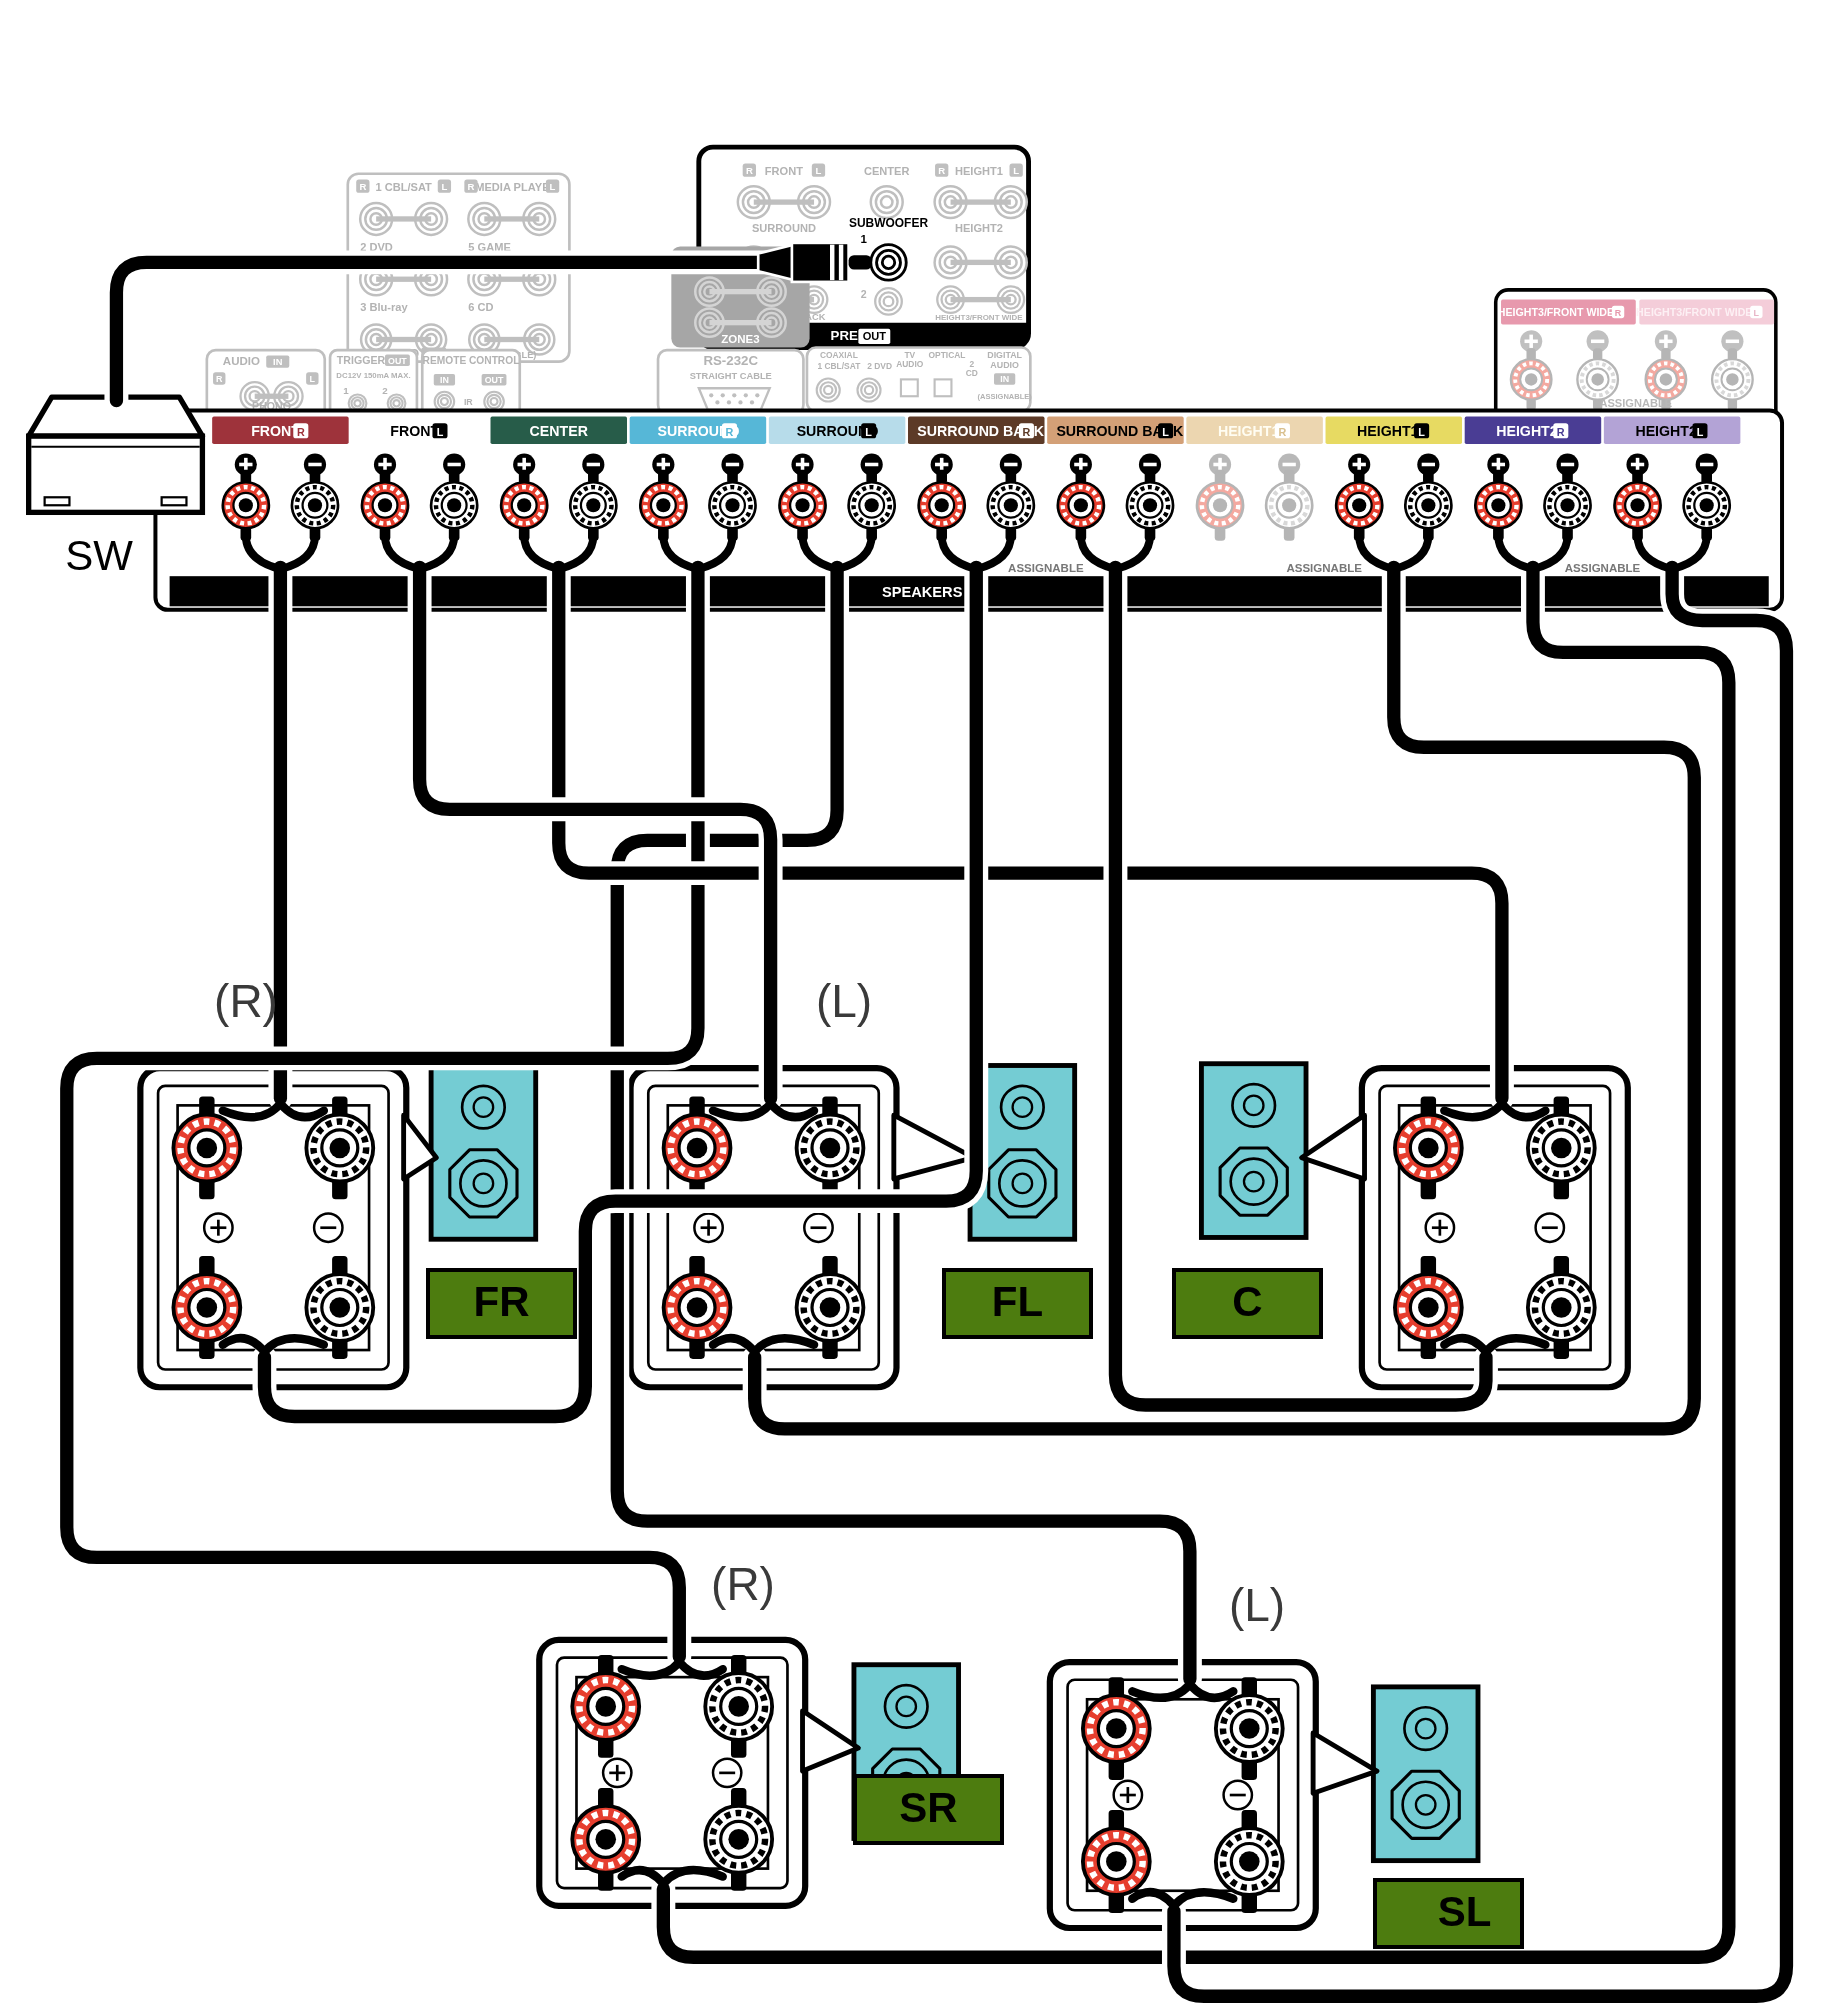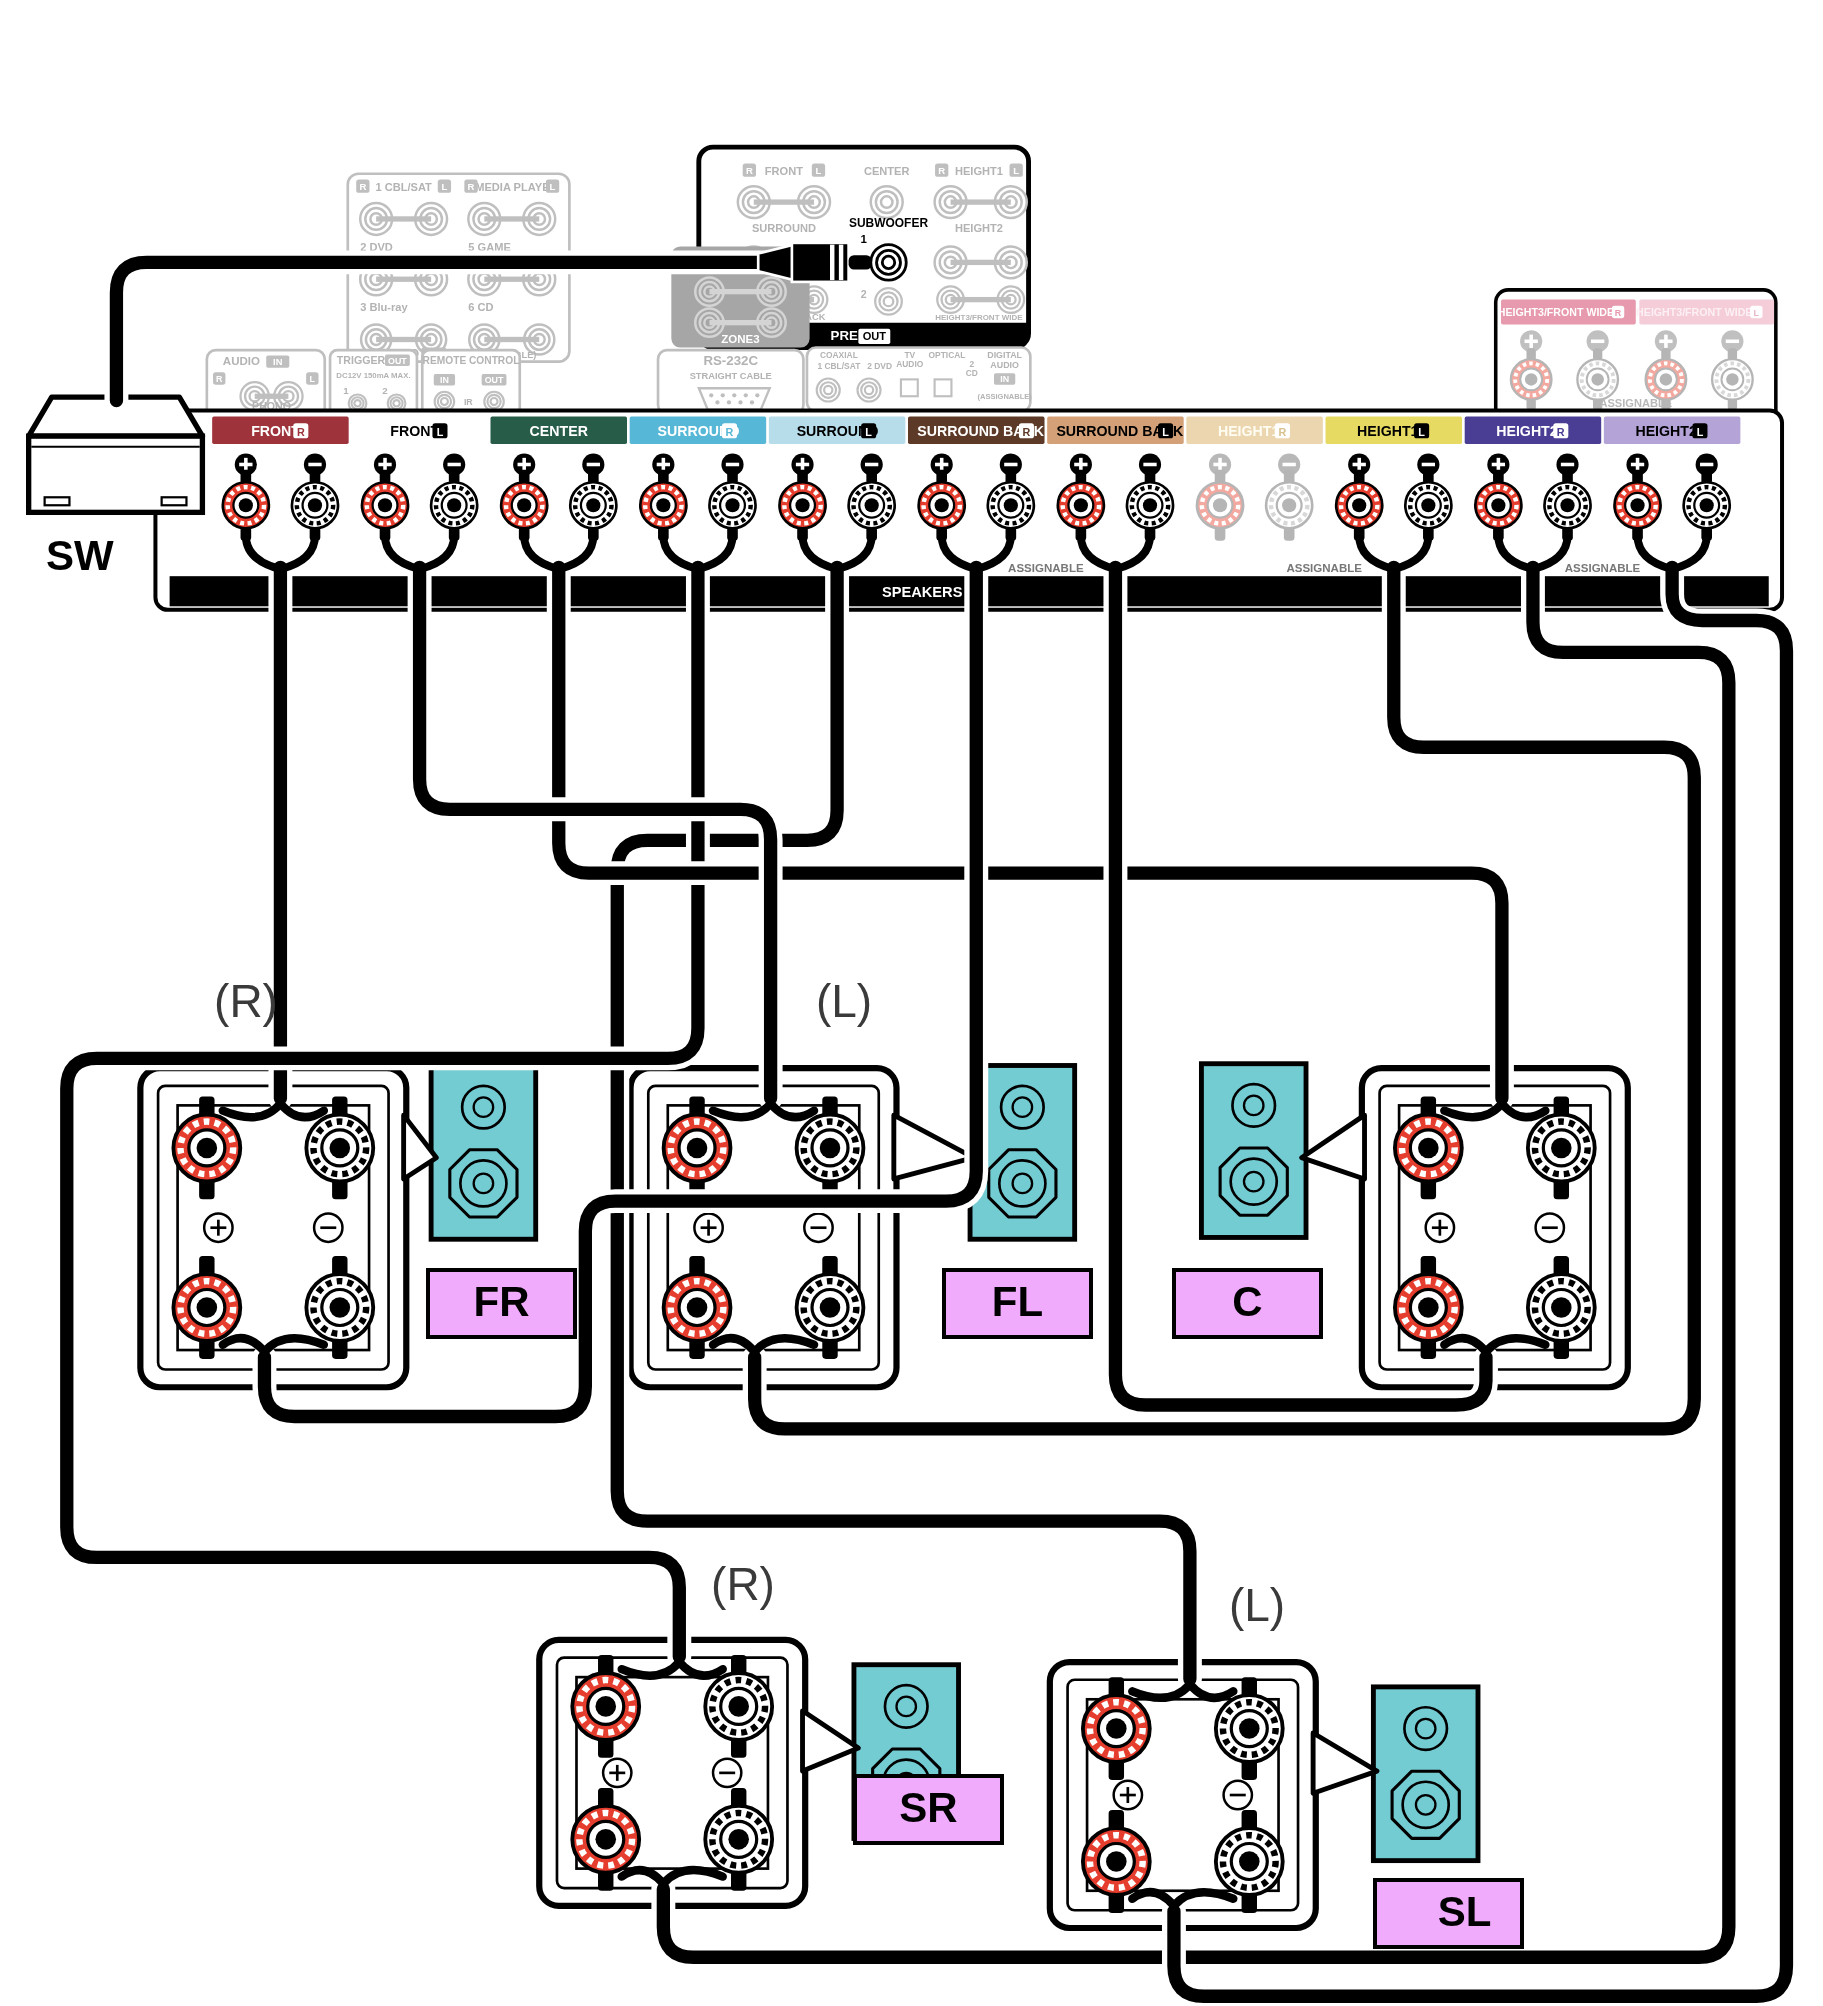--- a/index.html
+++ b/index.html
@@ -1,25 +1,25 @@
 <!DOCTYPE html>
 <html style="font-size:14px"><head>
 <meta charset="utf-8">
 <style>
   html,body{margin:0;padding:0;background:#fff;}
   .stage{position:relative;width:1824px;height:2006px;background:#fff;overflow:hidden;
          font-family:"Liberation Sans",sans-serif;}
   .stage svg{position:absolute;left:0;top:0;}
-  .tag{position:absolute;width:151px;height:71px;background:#f0abfc;border:4.4px solid #000;
+  .tag{position:absolute;width:151px;height:71px;background:#4d7c0f;border:4.4px solid #000;
        box-sizing:border-box;font-weight:bold;font-size:42px;color:#000;text-align:center;
        line-height:60px;font-family:"Liberation Sans",sans-serif;}
   .mark{position:absolute;width:106px;font-size:46px;color:#3a3a3a;text-align:center;
         font-family:"Liberation Sans",sans-serif;}
-  .swlab{position:absolute;left:46px;top:532px;width:106px;font-size:42px;font-weight:bold;
-         color:#000;font-family:"Liberation Sans",sans-serif;}
+  .swlab{position:absolute;left:46px;top:532px;width:106px;font-size:42px;font-weight:normal;
+         color:#000;text-align:center;font-family:"Liberation Sans",sans-serif;}
 </style>
 </head>
 <body>
 
 <div class="stage">
   <svg id="gfx" width="1824" height="2006" viewBox="0 0 2057 2263">
       <g>
         <g>
           <rect x="392" y="196" width="250" height="212" rx="12" fill="#fff" stroke="#bfbfbf" stroke-width="3"></rect>
           <text x="455" y="215" fill="#b3b3b3" font-size="12.5" text-anchor="middle" font-weight="bold" font-family="&quot;Liberation Sans&quot;,sans-serif">1 CBL/SAT</text>

